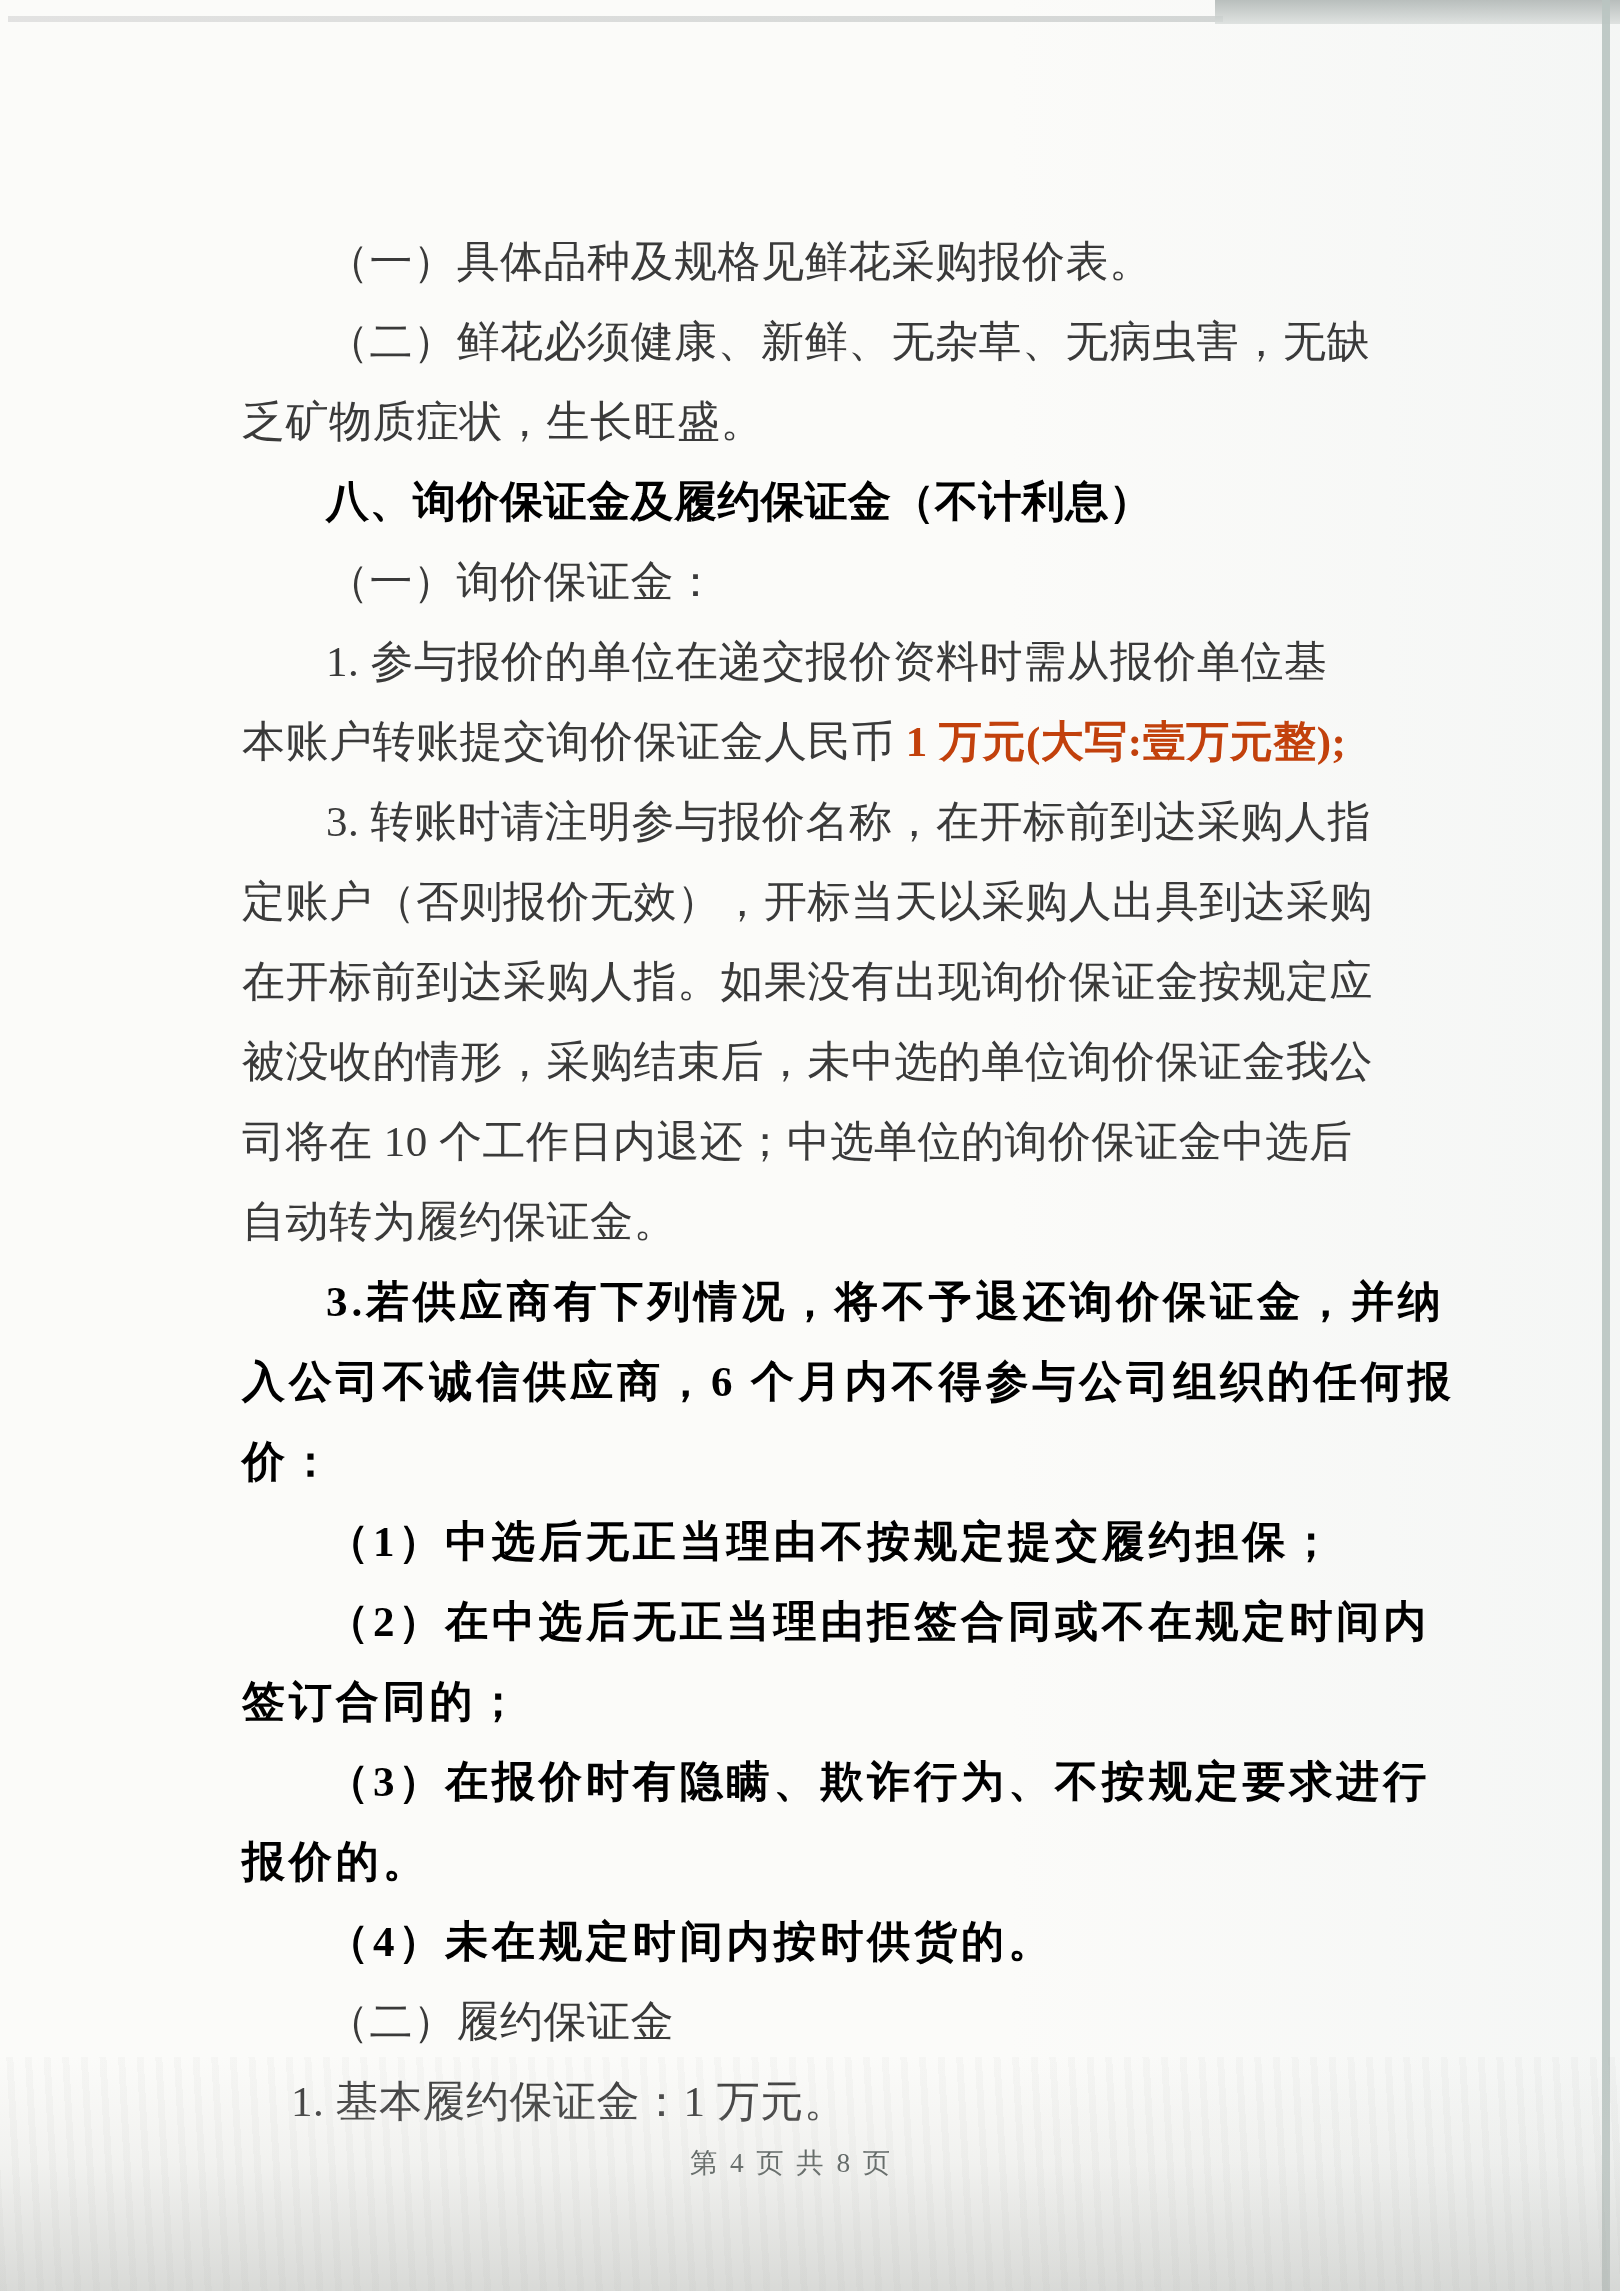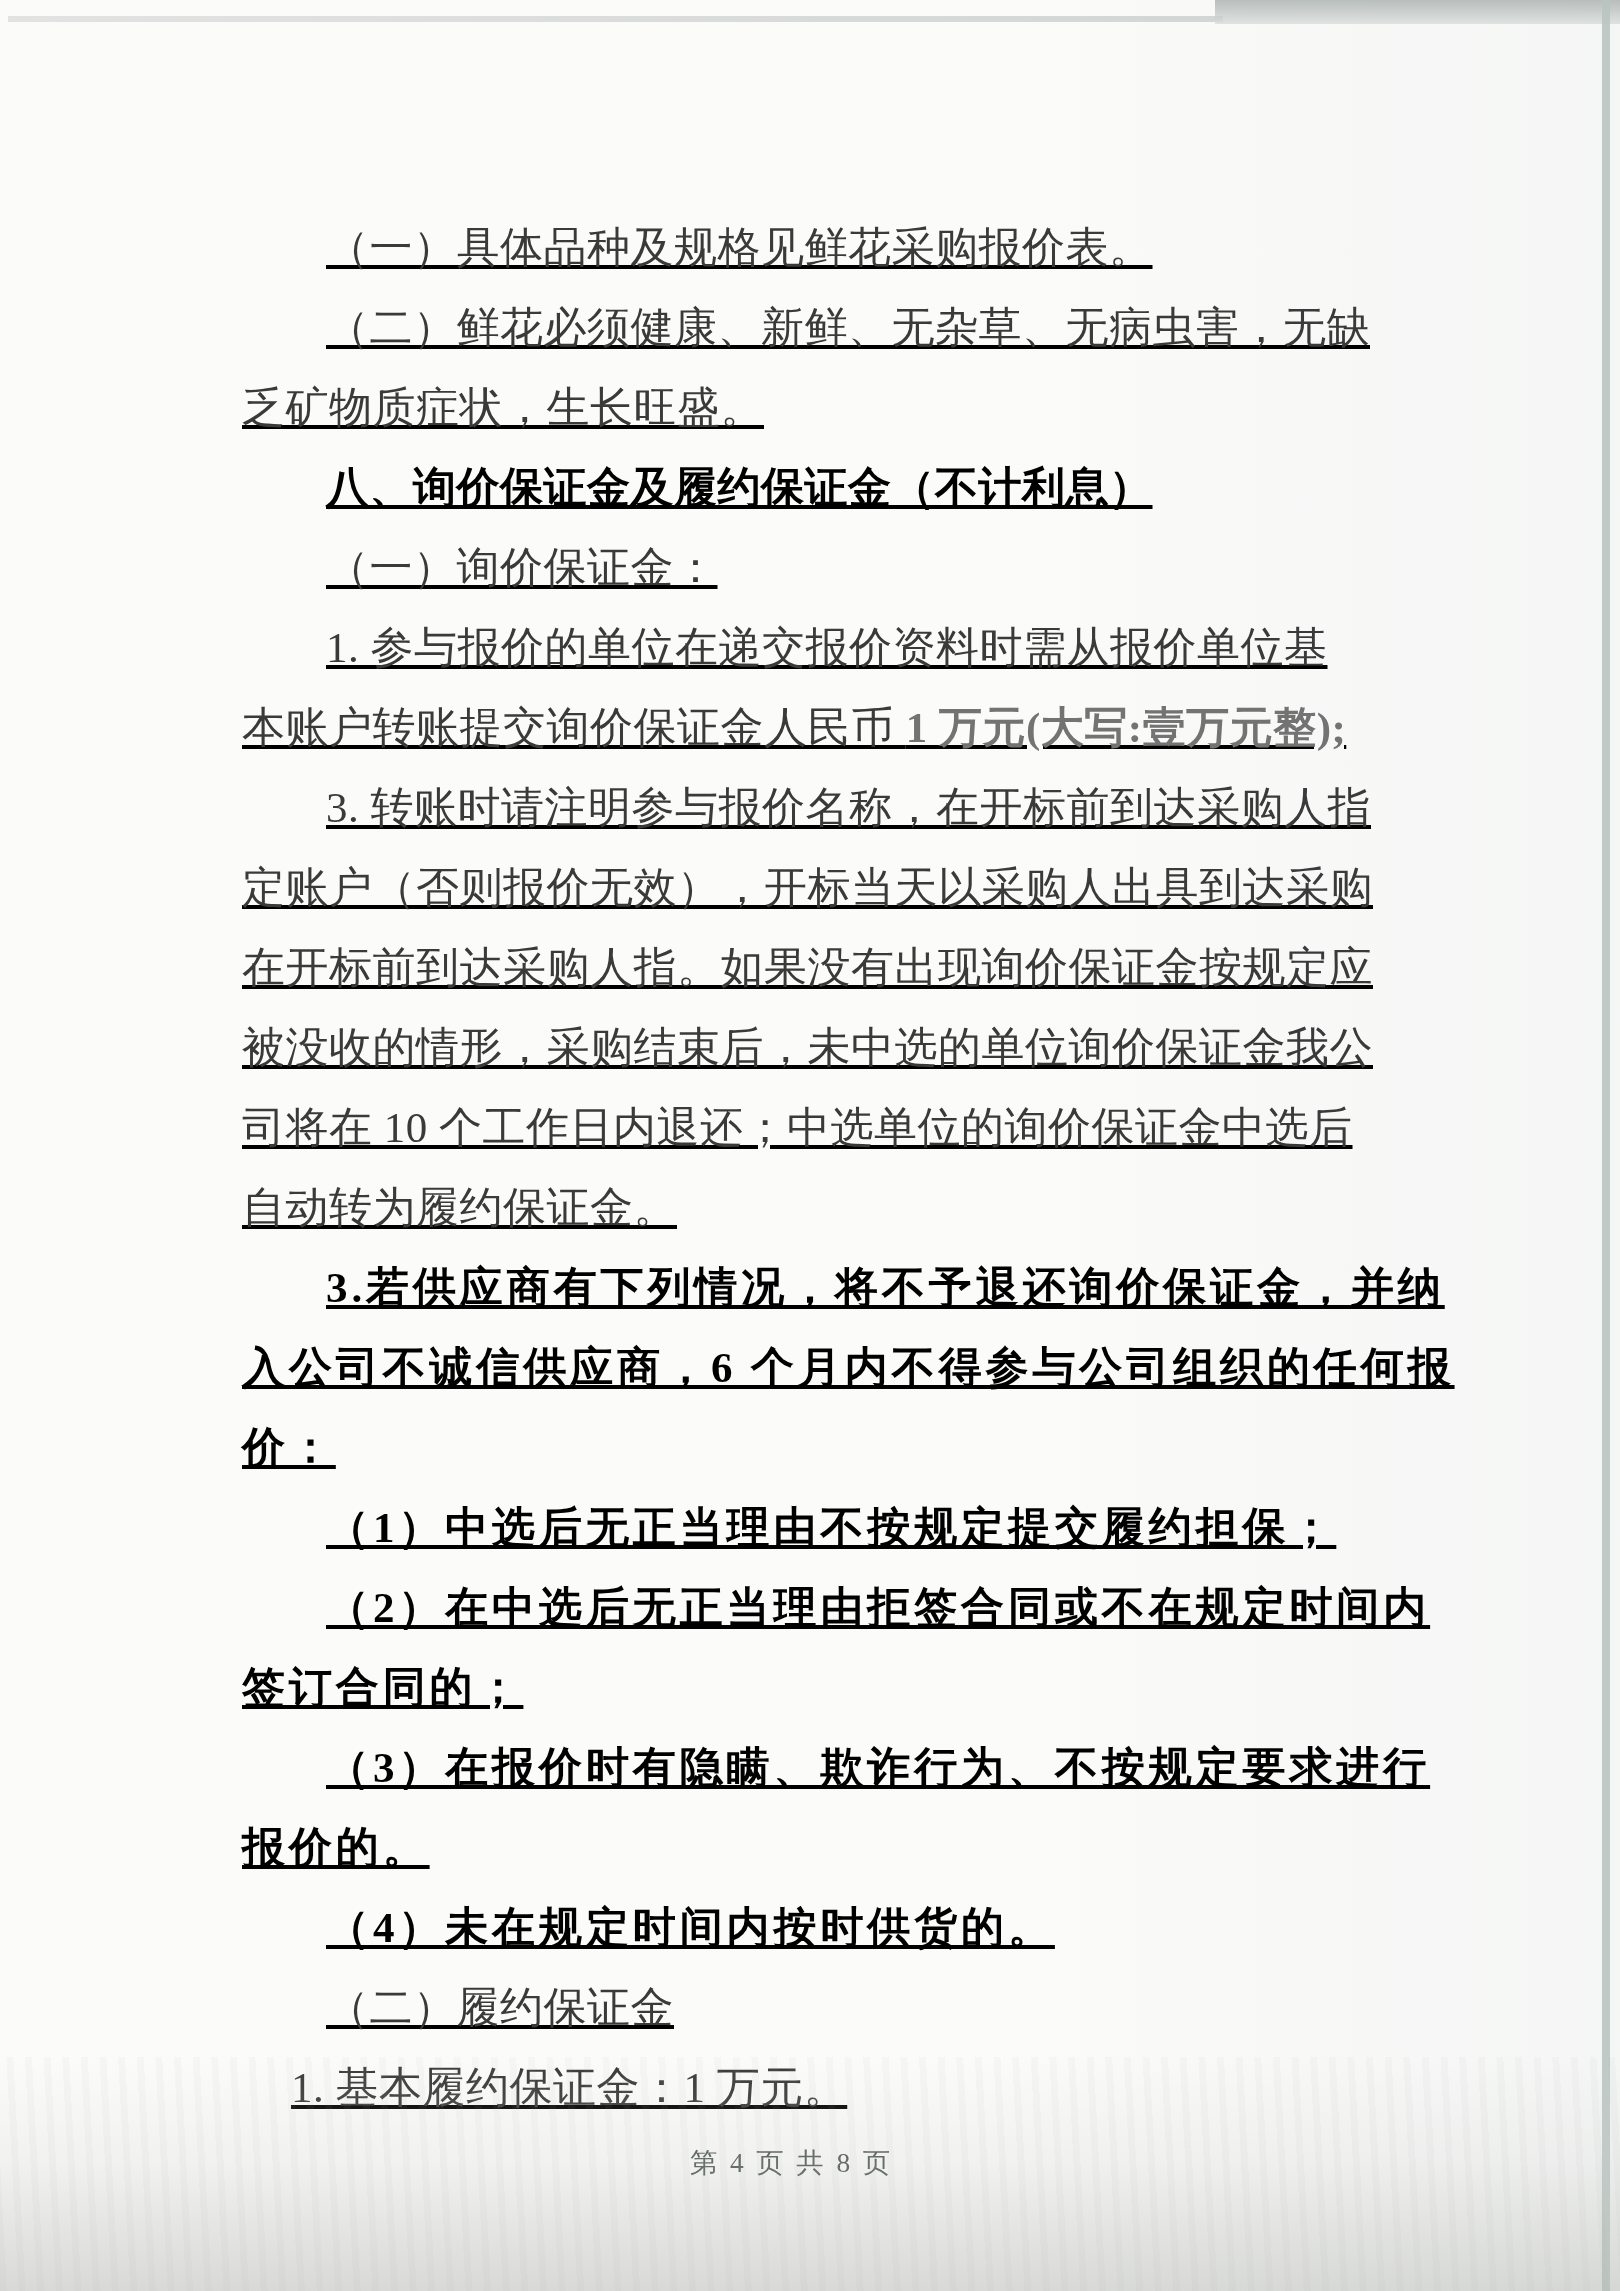--- a/index.html
+++ b/index.html
@@ -33,34 +33,34 @@
     opacity:.9;
   }
   .bottom-noise{
     position:absolute;left:0;right:0;bottom:0;height:235px;
     background:
       repeating-linear-gradient(87deg, rgba(160,162,158,0.06) 0 6.9px, rgba(255,255,255,0) 6.9px 18.6px),
       linear-gradient(to bottom, rgba(200,200,198,0) 0%, rgba(206,207,204,0.22) 45%, rgba(188,190,187,0.55) 100%);
   }
   
   .content{
-    position:absolute;left:242px;top:208px;width:1161px;text-decoration:underline;
+    position:absolute;left:242px;top:222px;width:1161px;
   }
   .line{
     font-size:43px;
     line-height:80px;
     letter-spacing:0.5px;
     white-space:nowrap;
     color:#3a3a3a;
   }
   .indent{text-indent:84px;}
   .indent-sm{text-indent:49px;}
   .bold{font-weight:bold;color:#000000;letter-spacing:3.9px;}
   .bold.tight{letter-spacing:0.5px;}
-  .b-tail{font-weight:bold;color:#737373;}
+  .b-tail{font-weight:bold;color:#c2410c;}
   .footer{
     position:absolute;left:213px;top:2145px;width:1157px;
     text-align:center;
     font-size:27.4px;
     letter-spacing:2.9px;
     color:#49514f;
   }
 </style>
 </head>
 <body>

